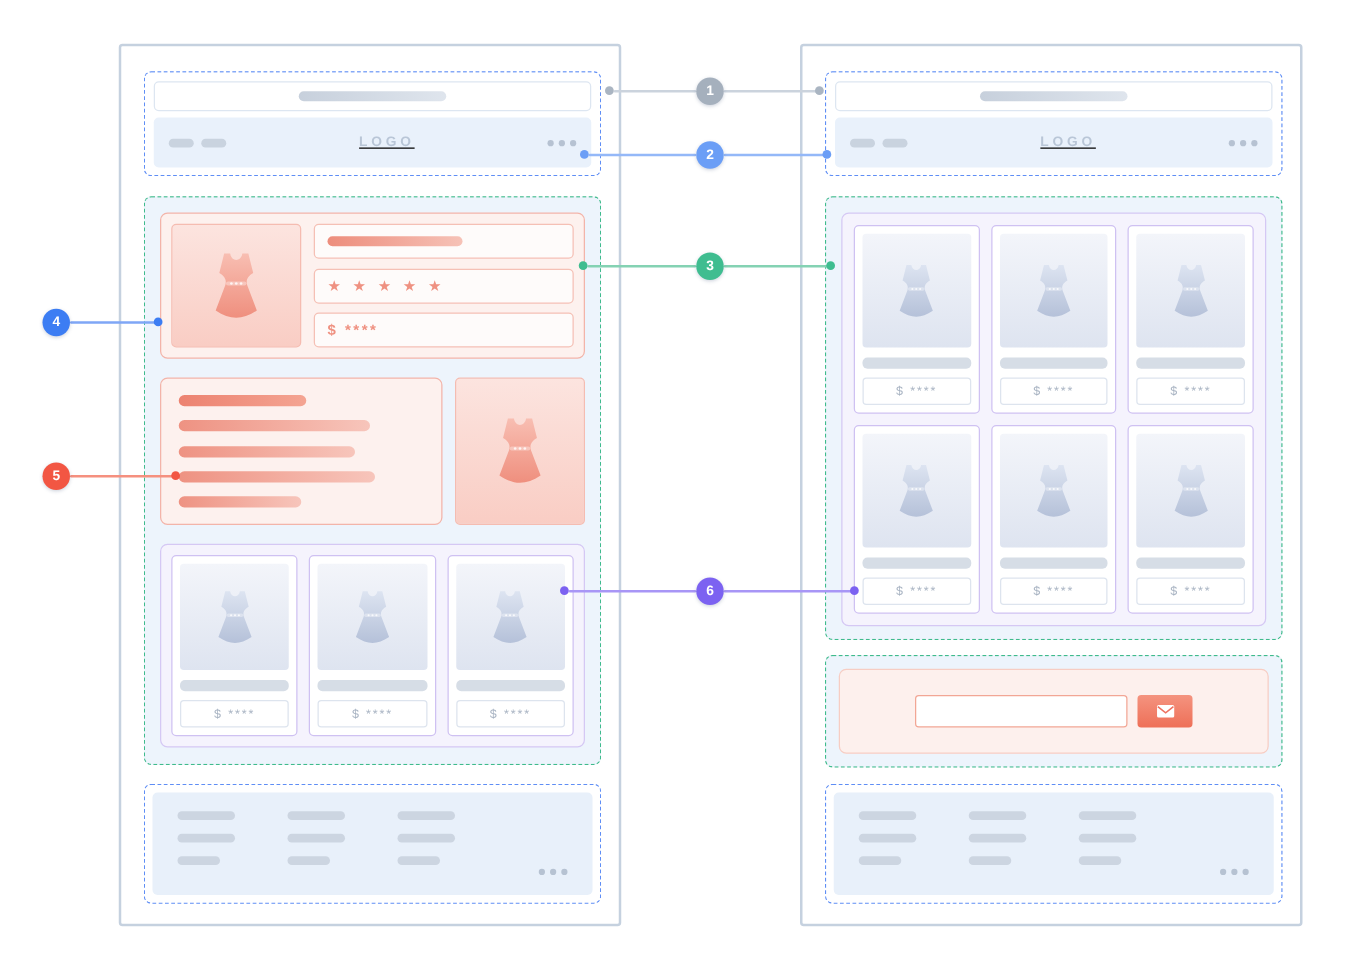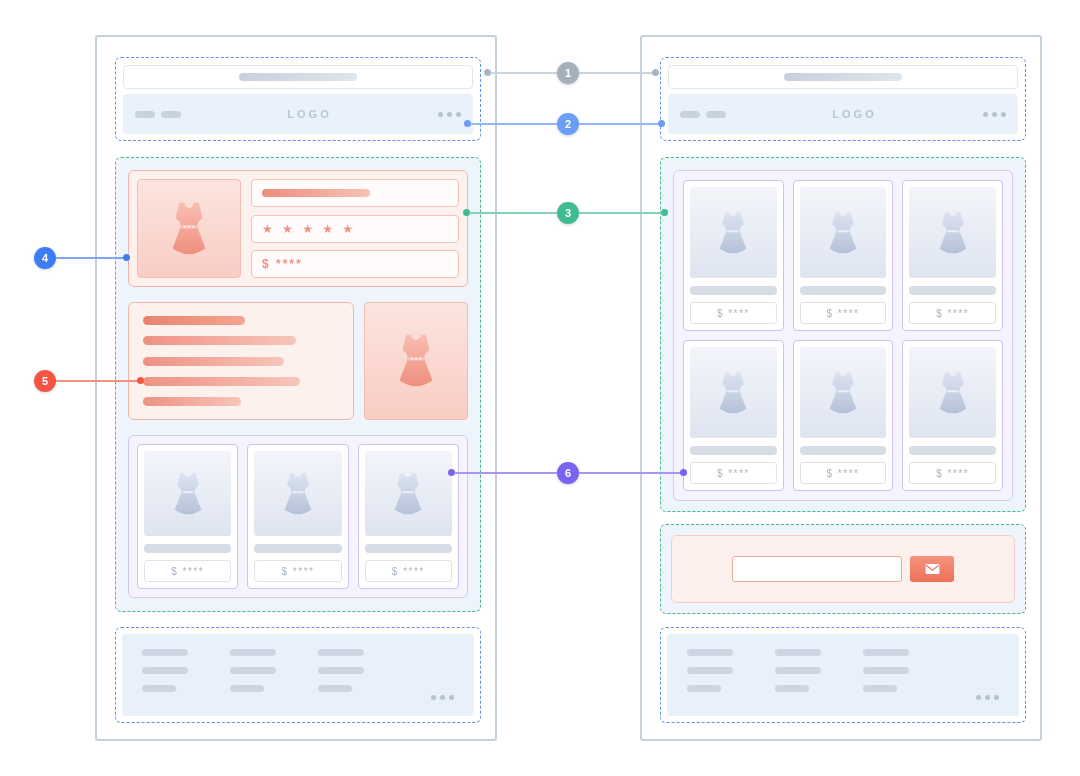--- a/index.html
+++ b/index.html
@@ -14,21 +14,21 @@
   .sec-hdr { top:20px; height:84px; border:1.5px dashed #5f8ef5; padding:7px; }
   .sec-main { top:120px; border:1.5px dashed #3fbb8c; background:#edf4fc; padding:12px; }
   .sec-main-left { height:455px; }
   .sec-main-right { height:355px; }
   .sec-news { top:487px; height:90px; border:1.5px dashed #3fbb8c; background:#edf4fc; padding:10px; }
   .sec-footer { top:590px; height:96px; border:1.5px dashed #5f8ef5; padding:6px; }
 
   
   .topbar { height:24px; border:1px solid #dde6f1; border-radius:4px; background:#fff; display:flex; align-items:center; justify-content:center; }
   .pill-gray { width:118px; height:8px; border-radius:4px; background:linear-gradient(90deg,#c7d0dc,#dfe5ed); }
-  .navbar { margin-top:5px; height:40px; background:#e9f1fb; border-radius:4px; display:flex; align-items:center; padding:0 12px; }
+  .navbar { margin-top:5px; height:40px; background:#e9f1fb; border-radius:4px; display:flex; align-items:center; padding:0 12px;text-decoration:underline; }
   .nav-pills { display:flex; gap:6px; }
   .nav-pills i { display:block; width:20px; height:7px; border-radius:3.5px; background:#c9d3df; }
   .logo { flex:1; text-align:center; font-size:11px; font-weight:700; letter-spacing:3px; color:#b9c6d7; }
   .dots { display:flex; gap:4px; }
   .dots i { display:block; width:5px; height:5px; border-radius:50%; background:#b6c2d2; }
 
   
   .pd { height:117px; border:1px solid #f3b4a9; background:#fdf1ee; border-radius:6px; padding:8px; display:flex; gap:10px; }
   .img-box-pink { width:104px; border:1px solid #f5bcb1; border-radius:4px; background:linear-gradient(180deg,#fce4df,#f9cdc4); display:flex; align-items:center; justify-content:center; }
   .pd-info { flex:1; display:flex; flex-direction:column; justify-content:space-between; }

